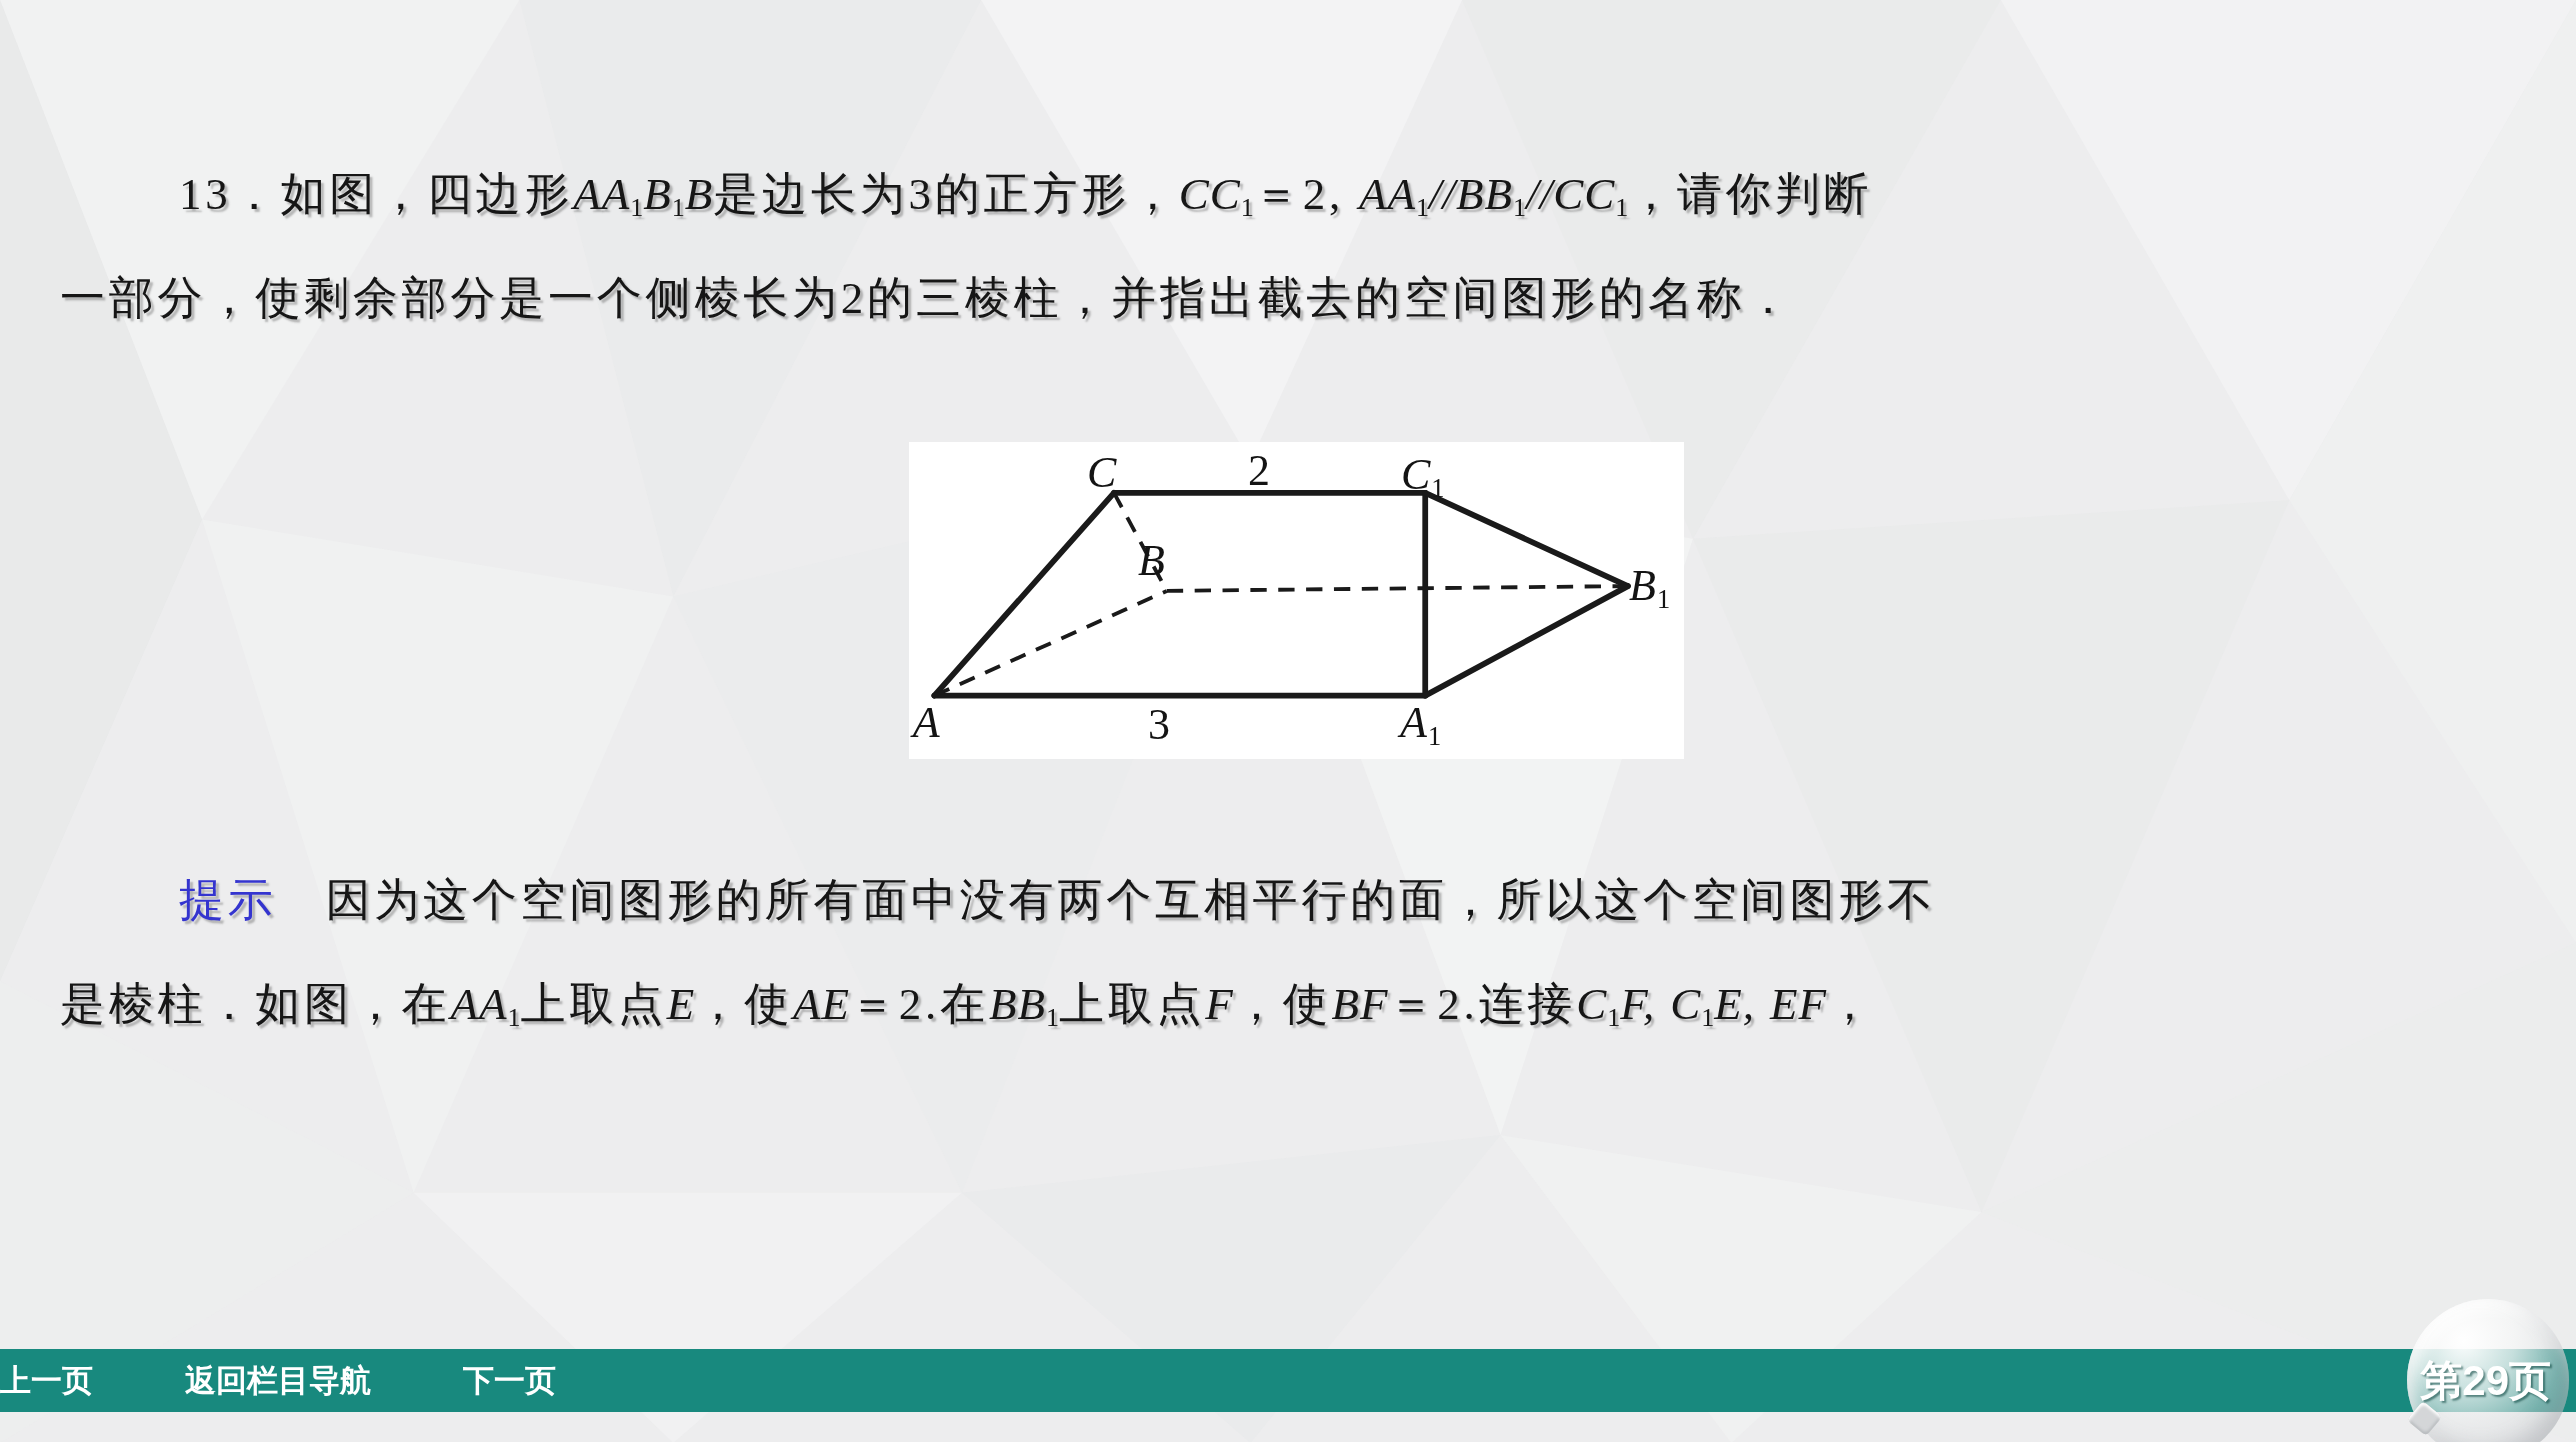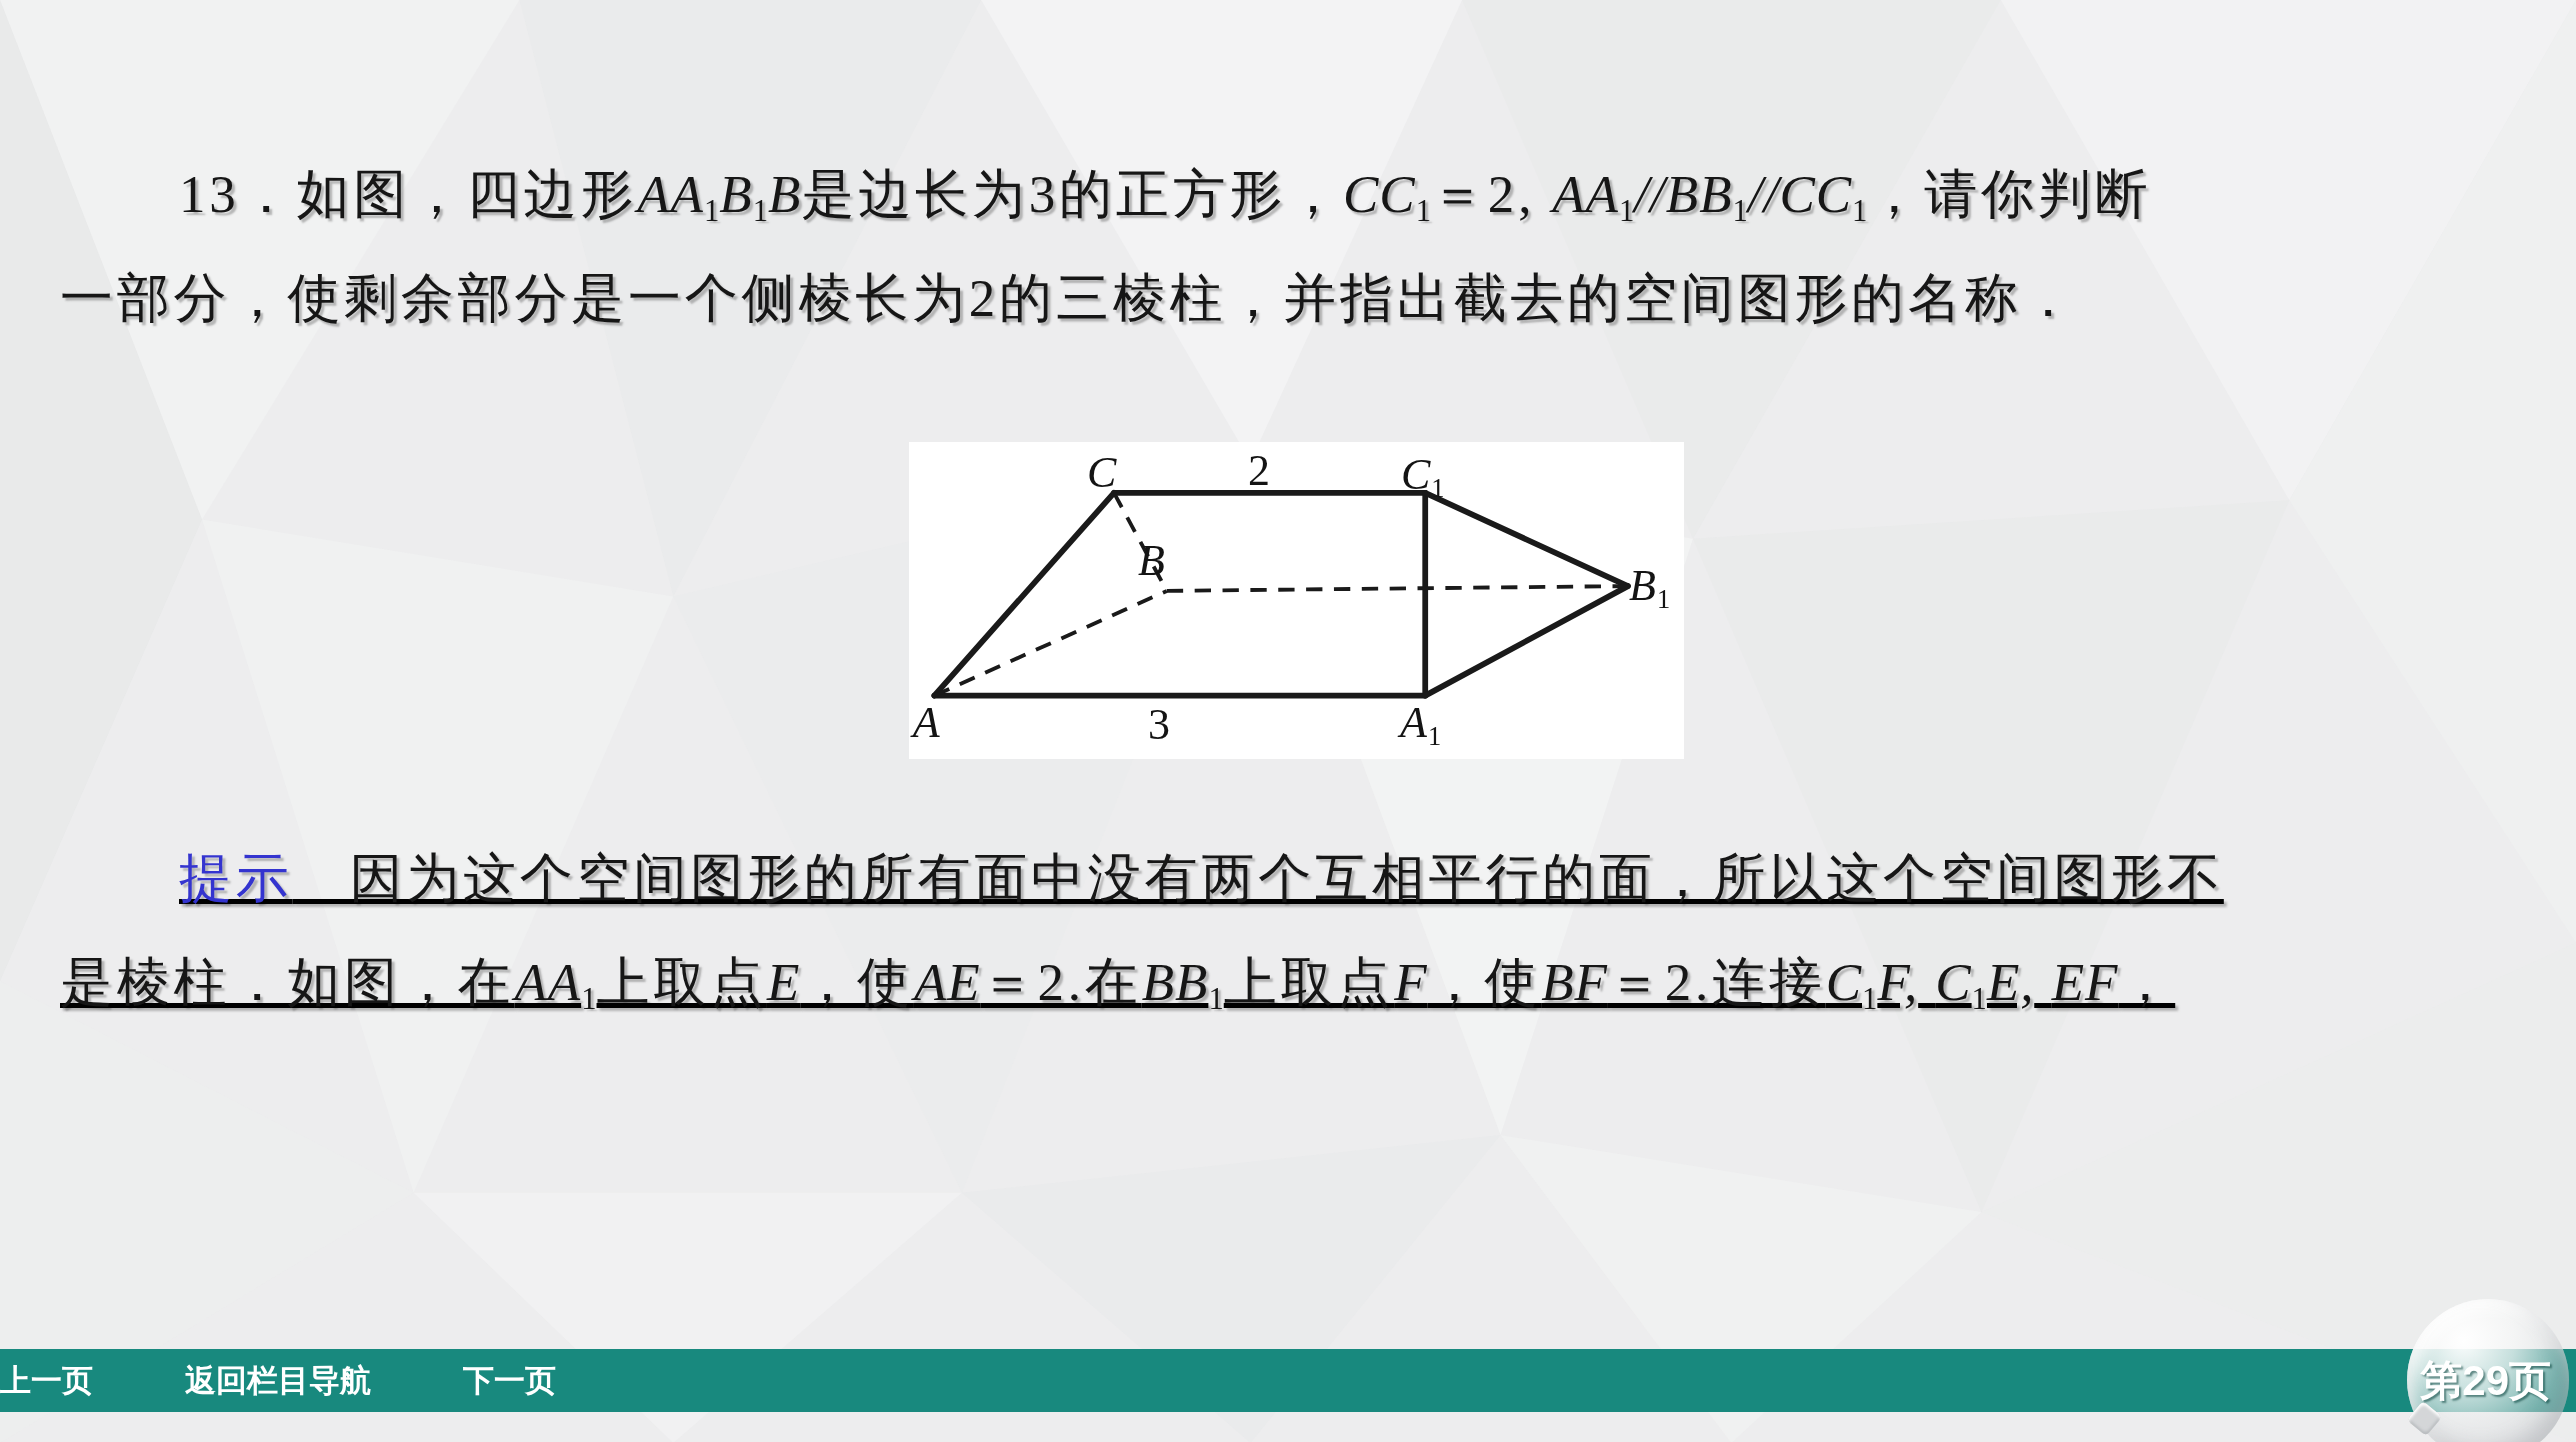--- a/index.html
+++ b/index.html
@@ -4,21 +4,21 @@
 <style>
   html,body{margin:0;padding:0;}
   body{
     width:2576px;height:1443px;position:relative;overflow:hidden;
     background:#ededee;
     font-family:"Liberation Serif","DejaVu Serif",serif;
   }
   .bg-svg{position:absolute;left:0;top:0;z-index:0;}
   .textblock{position:absolute;z-index:1;}
   .line{
-    height:104px;line-height:104px;font-size:53px;color:#161616;
+    height:104px;line-height:104px;font-size:45px;color:#161616;
     letter-spacing:3.8px;white-space:nowrap;
     text-shadow:2.9px 2.9px 1.9px rgba(70,70,70,0.35);
   }
   .indent{padding-left:119px;}
   .it{font-style:italic;letter-spacing:1px;}
   .sub{font-size:0.58em;vertical-align:-0.28em;letter-spacing:0;}
   .c-hint{color:#3434cf;}
 
   .figure{
     position:absolute;left:909px;top:442px;width:775px;height:317px;
@@ -117,21 +117,21 @@
   <div class="fig-label" style="left:178px;top:5.8px;"><span class="it">C</span></div>
   <div class="fig-label" style="left:339px;top:3.8px;"><span>2</span></div>
   <div class="fig-label" style="left:492px;top:7.7px;"><span class="it">C</span><span class="sub">1</span></div>
   <div class="fig-label" style="left:229px;top:94px;"><span class="it">B</span></div>
   <div class="fig-label" style="left:720px;top:119px;"><span class="it">B</span><span class="sub">1</span></div>
   <div class="fig-label" style="left:3.8px;top:256px;"><span class="it">A</span></div>
   <div class="fig-label" style="left:239px;top:258px;"><span>3</span></div>
   <div class="fig-label" style="left:491px;top:256px;text-align:right;"><span class="it">A</span><span class="sub">1</span></div>
 </div>
 
-<div class="textblock" style="top:826px;left:60px;right:54px;text-decoration:underline;">
+<div class="textblock" style="top:848px;left:60px;right:54px;">
   <div class="line indent"><span class="c-hint">提示</span><span>　因为这个空间图形的所有面中没有两个互相平行的面，所以这个空间图形不</span></div>
   <div class="line"><span>是棱柱．如图，在</span><span class="it">AA</span><span class="sub">1</span><span>上取点</span><span class="it">E</span><span>，使</span><span class="it">AE</span><span>＝2.在</span><span class="it">BB</span><span class="sub">1</span><span>上取点</span><span class="it">F</span><span>，使</span><span class="it">BF</span><span>＝2.连接</span><span class="it">C</span><span class="sub">1</span><span class="it">F,</span><span> </span><span class="it">C</span><span class="sub">1</span><span class="it">E,</span><span> </span><span class="it">EF</span><span>，</span></div>
 </div>
 
 <div class="bottombar">
   <div class="nav">
     <span class="nav-item">上一页</span>
     <span class="nav-item">返回栏目导航</span>
     <span class="nav-item">下一页</span>
   </div>

